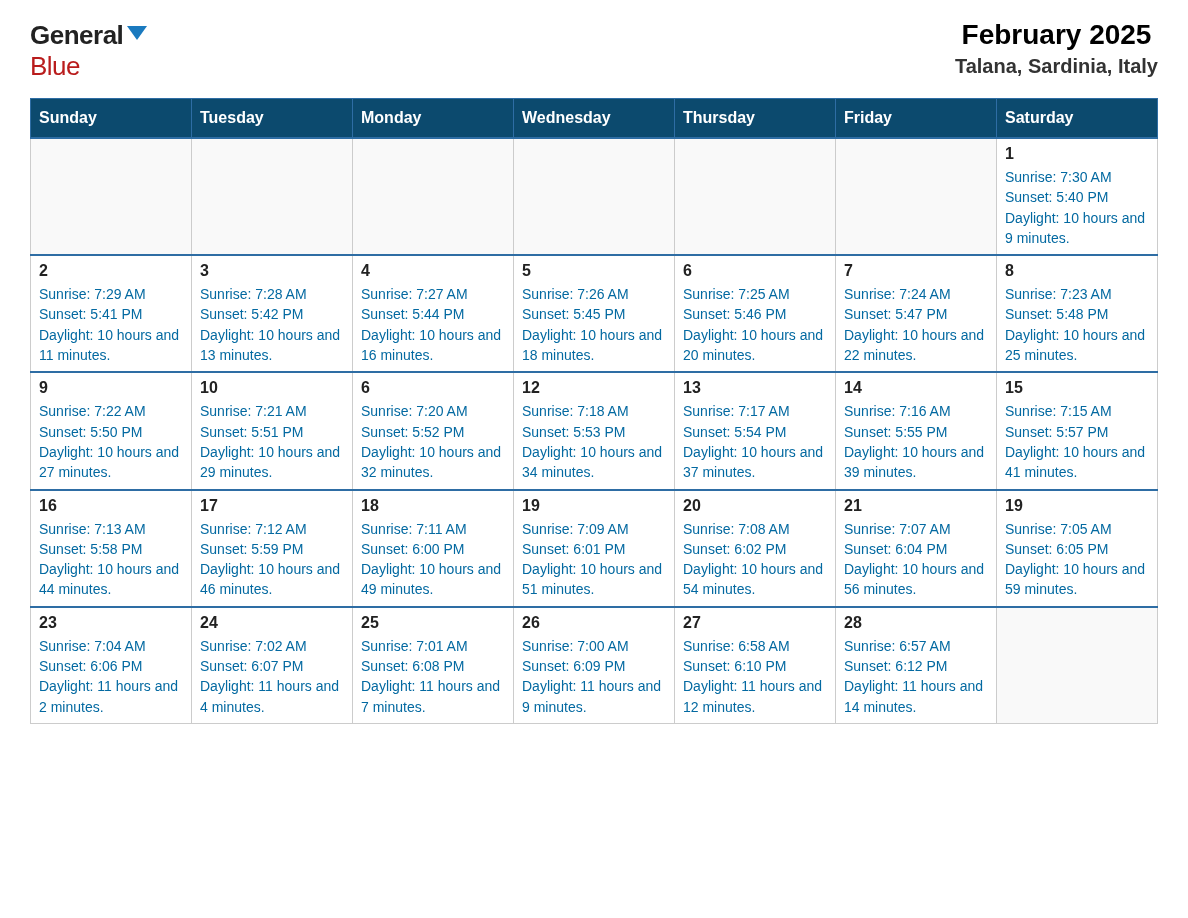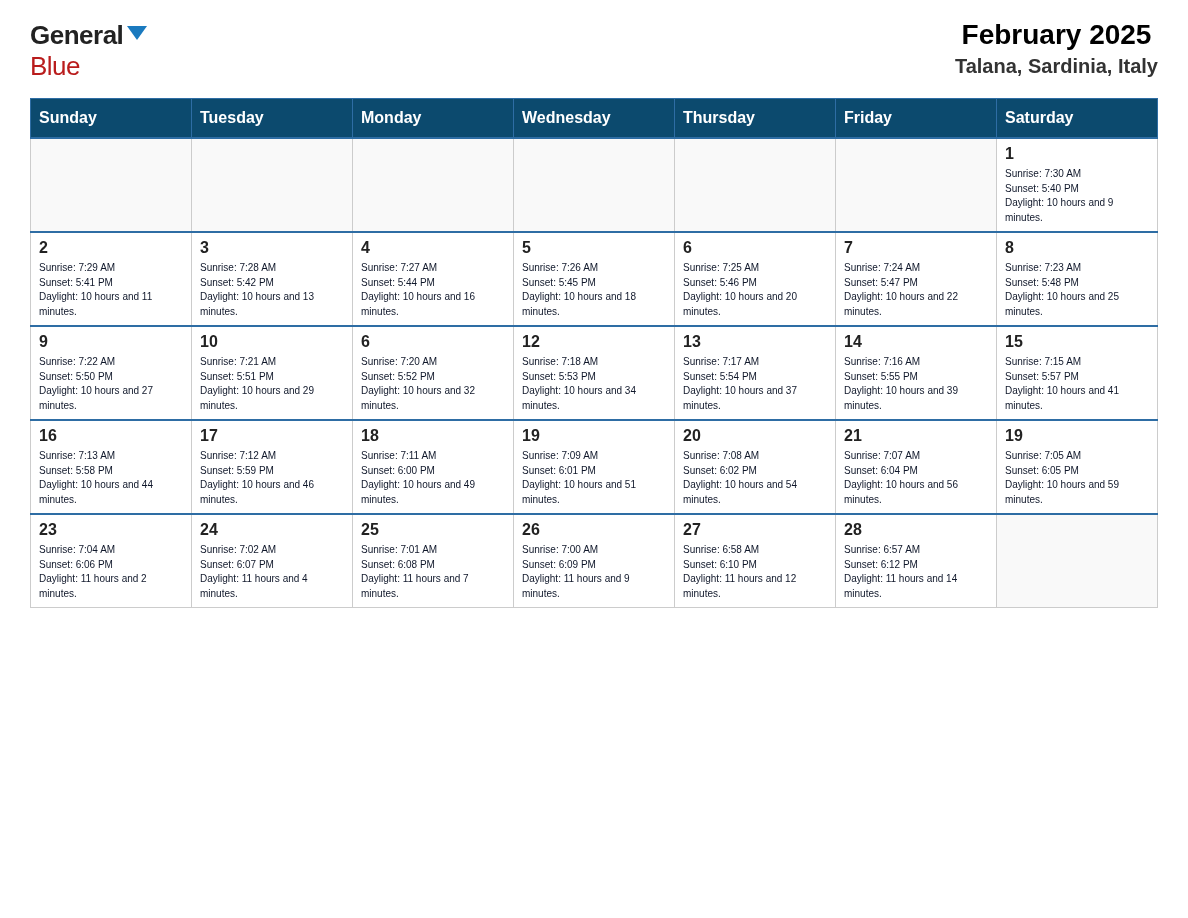--- a/index.html
+++ b/index.html
@@ -96,22 +96,22 @@
     .calendar tbody tr td {
       border-top: 2px solid #2e6da4;
     }
     .day-number {
       font-size: 16px;
       font-weight: bold;
       color: #222;
       margin-bottom: 4px;
     }
     .day-info {
-      font-size: 10px;
-      color: #0f172a;
+      font-size: 14px;
+      color: #0369a1;
       line-height: 1.45;
     }
     .empty-cell {
       background: #f9f9f9;
     }
   </style>
 </head>
 <body>
 
 <div class="header">

